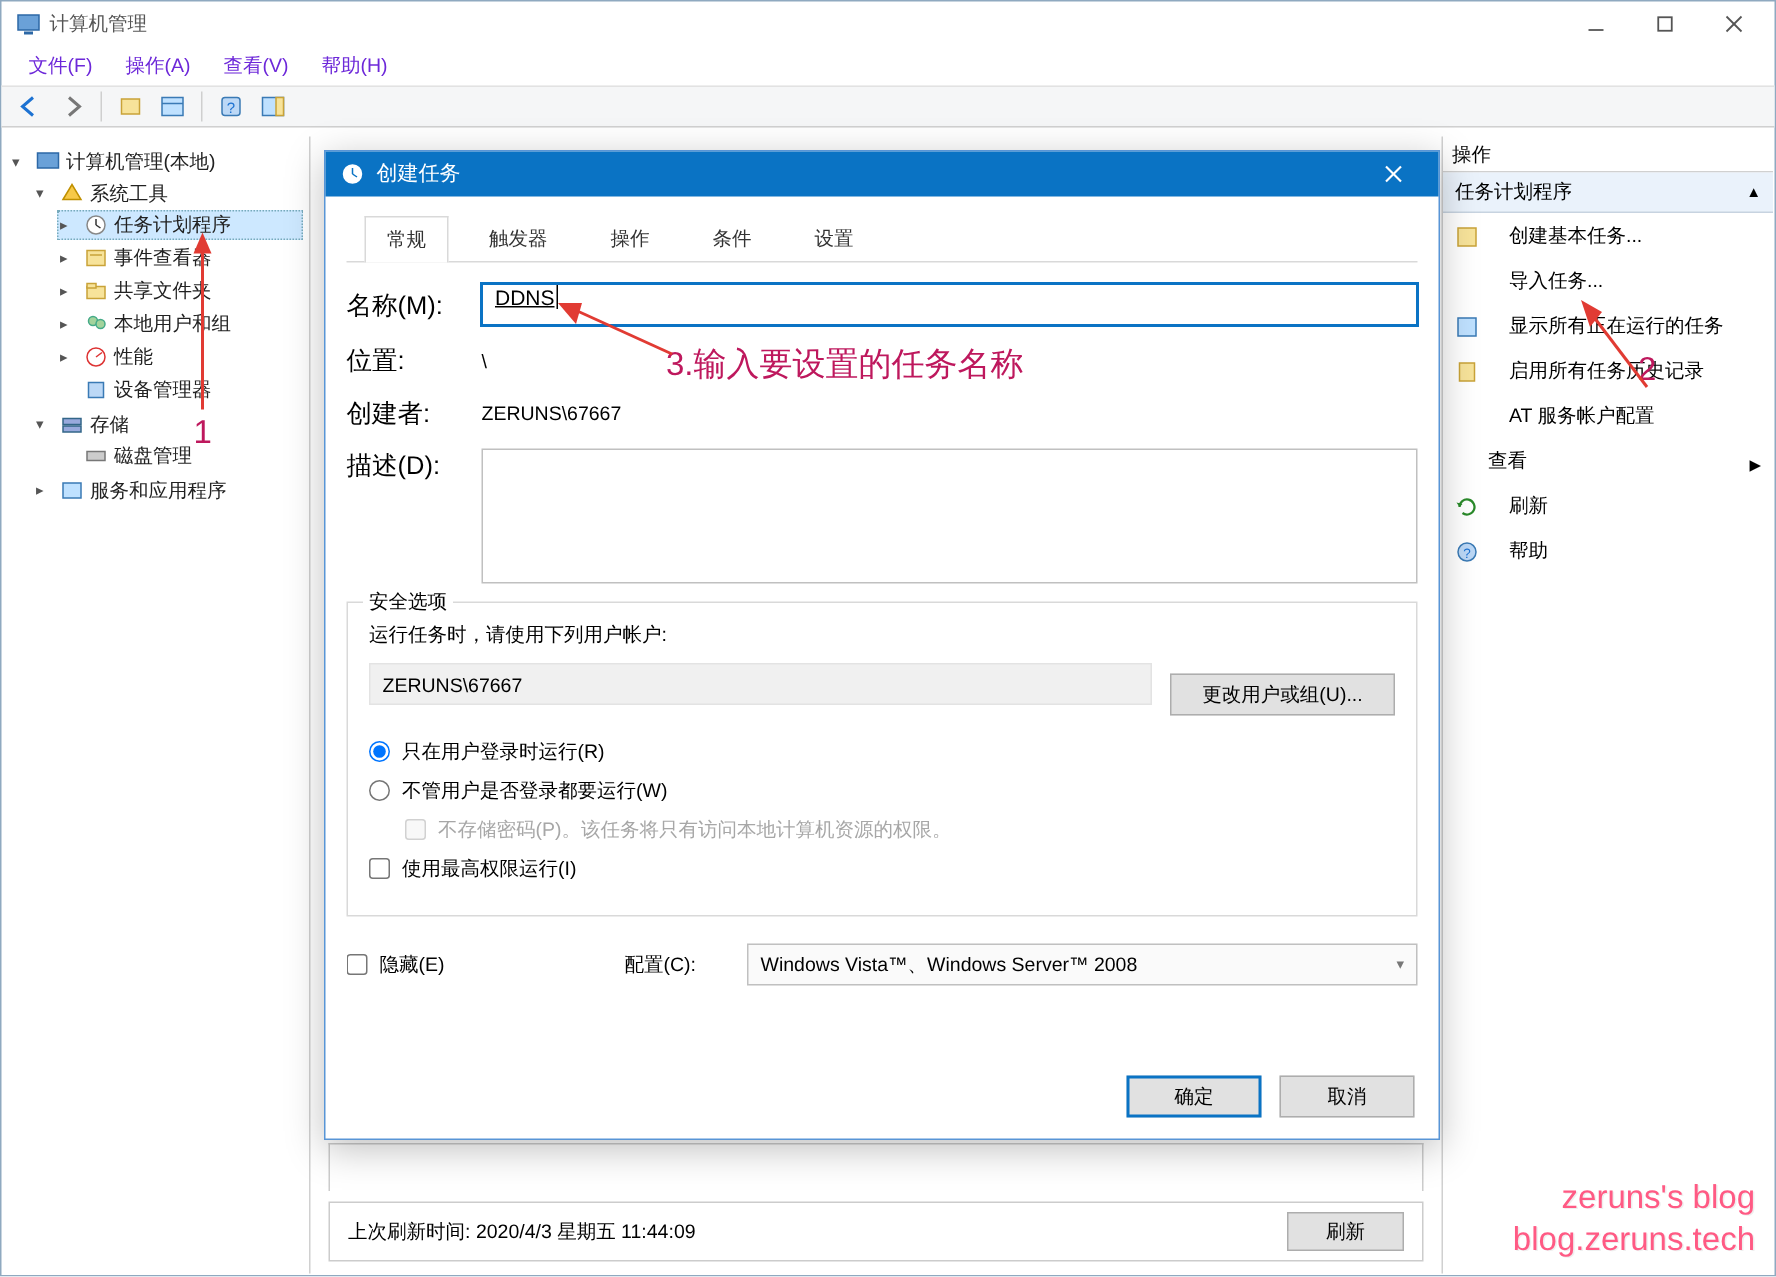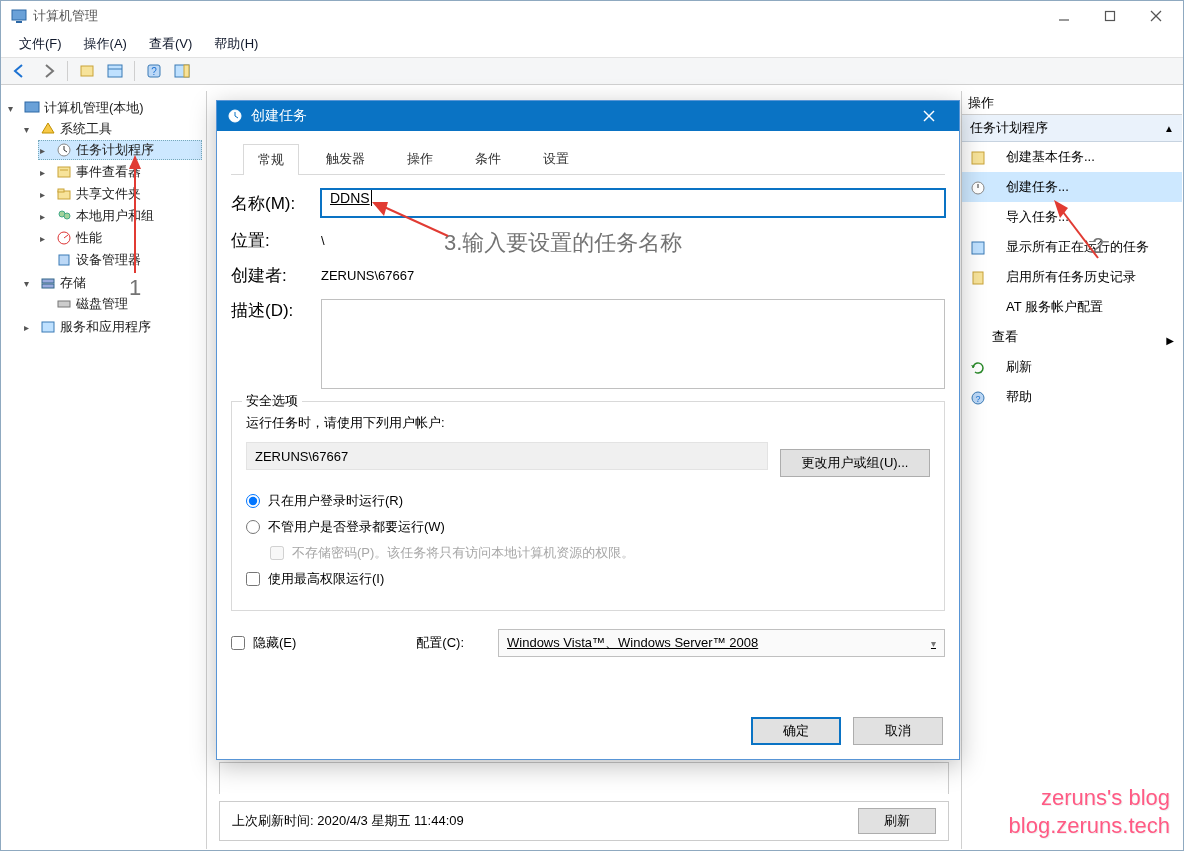--- a/index.html
+++ b/index.html
@@ -7,21 +7,21 @@
 
 
 .mainwin { position: absolute; inset: 0; border: 1px solid #8fa9c0; background: #fff; }
 .titlebar-main { height: 30px; display: flex; align-items: center; padding: 0 4px; color: #555; }
 .titlebar-main .ticon { width: 16px; height: 16px; margin: 0 6px; }
 .titlebar-main .ttext { flex: 0 0 auto; font-size: 13px; }
 .titlebar-main .spacer { flex: 1; }
 .winbtn { width: 46px; height: 28px; display: flex; align-items: center; justify-content: center; color: #555; }
 .winbtn svg { width: 12px; height: 12px; }
 
-.menubar { height: 26px; display: flex; align-items: center; padding: 0 10px; gap: 6px; color: #0f172a; font-size: 13px; border-bottom: 0; }
+.menubar { height: 26px; display: flex; align-items: center; padding: 0 10px; gap: 6px; color: #6d28d9; font-size: 13px; border-bottom: 0; }
 .menubar span { padding: 2px 8px; }
 
 .toolbar { height: 28px; border-top: 1px solid #e2e2e2; border-bottom: 1px solid #d0d0d0; background: #f5f6f7; display: flex; align-items: center; padding: 0 8px; gap: 6px; }
 .tbtn { width: 22px; height: 22px; display: flex; align-items: center; justify-content: center; border: 1px solid transparent; }
 .tsep { width: 1px; height: 20px; background: #cfcfcf; margin: 0 2px; }
 
 .body-area { position: absolute; top: 90px; bottom: 1px; left: 1px; right: 1px; display: flex; }
 .tree { width: 205px; border-right: 1px solid #d0d0d0; padding: 6px 4px 6px 2px; font-size: 13px; color: #222; }
 .tree ul { list-style: none; padding-left: 16px; }
 .tree li { padding: 1px 0; white-space: nowrap; }
@@ -66,27 +66,27 @@
 
 .group { border: 1px solid #d9d9d9; padding: 12px 14px 14px; position: relative; margin-top: 10px; }
 .group .glegend { position: absolute; top: -10px; left: 10px; background: #fff; padding: 0 4px; font-size: 13px; }
 .userbox { height: 28px; background: #f0f0f0; border: 1px solid #e3e3e3; display: flex; align-items: center; padding: 0 8px; margin-bottom: 14px; font-size: 13px; flex: 1; }
 .ubtn { width: 150px; height: 28px; border: 1px solid #adadad; background: #e1e1e1; margin-left: 12px; font-size: 13px; display: flex; align-items: center; justify-content: center; }
 .radio-row, .check-row { display: flex; align-items: center; gap: 8px; margin: 8px 0; font-size: 13px; }
 .radio-row input, .check-row input { width: 14px; height: 14px; }
 .check-row.disabled { color: #a7a7a7; margin-left: 24px; }
 .cfg-row { display: flex; align-items: center; gap: 10px; margin-top: 18px; }
 .cfg-row .cfglabel { margin-left: 110px; margin-right: 24px; font-size: 13px; }
-.select { flex: 1; height: 28px; border: 1px solid #c0c0c0; background: #fafafa; display: flex; align-items: center; padding: 0 8px; font-size: 13px; justify-content: space-between; text-decoration: underline; }
+.select { flex: 1; height: 28px; border: 1px solid #c0c0c0; background: #fafafa; display: flex; align-items: center; padding: 0 8px; font-size: 13px; justify-content: space-between; }
 .dlg-buttons { position: absolute; right: 16px; bottom: 14px; display: flex; gap: 12px; }
 .btn { width: 90px; height: 28px; border: 1px solid #adadad; background: #e1e1e1; font-size: 13px; display: flex; align-items: center; justify-content: center; }
 .btn.primary { border: 2px solid #0a73c4; }
 
 
-.anno { color: #737373; position: absolute; pointer-events: none; }
+.anno { color: #be185d; position: absolute; pointer-events: none; }
 .anno.num { font-size: 22px; font-weight: 400; }
 .anno.text { font-size: 22px; }
 .anno.arrow svg line { stroke: #e13b33; stroke-width: 2; }
 .anno.arrow svg path { fill: #e13b33; }
 
 .watermark { position: absolute; right: 14px; bottom: 10px; text-align: right; color: #ff5a84; font-family: "Consolas","Courier New",monospace; font-size: 22px; line-height: 26px; pointer-events: none; }
 .wm-shadow { position: absolute; right: 14px; bottom: 10px; text-align: right; color: #d9d9d9; font-size: 22px; font-family: "Consolas","Courier New",monospace; line-height: 26px; pointer-events: none; transform: translate(1px,1px); opacity: .4; }
 </style>
 </head>
 <body>
@@ -302,27 +302,20 @@
       <div class="actions-title">
         <span>任务计划程序</span>
         <span class="up">▲</span>
       </div>
       <div class="actions-list">
         <div class="arow">
             <span class="aicon"><svg viewBox="0 0 16 16">
                 <rect x="2" y="2" width="12" height="12" fill="#f7e39a" stroke="#c9a338"></rect>
               </svg></span>
             <span>创建基本任务...</span>
-          </div>
-        <div class="arow sel">
-            <span class="aicon"><svg viewBox="0 0 16 16">
-                <circle cx="8" cy="8" r="6" fill="#fff" stroke="#888"></circle>
-                <line x1="8" y1="8" x2="8" y2="4" stroke="#333"></line>
-              </svg></span>
-            <span>创建任务...</span>
           </div>
         <div class="arow">
             <span class="aicon"></span>
             <span>导入任务...</span>
           </div>
         <div class="arow">
             <span class="aicon"><svg viewBox="0 0 16 16">
                 <rect x="2" y="2" width="12" height="12" fill="#bfe1ff" stroke="#3a7ab5"></rect>
               </svg></span>
             <span>显示所有正在运行的任务</span>

